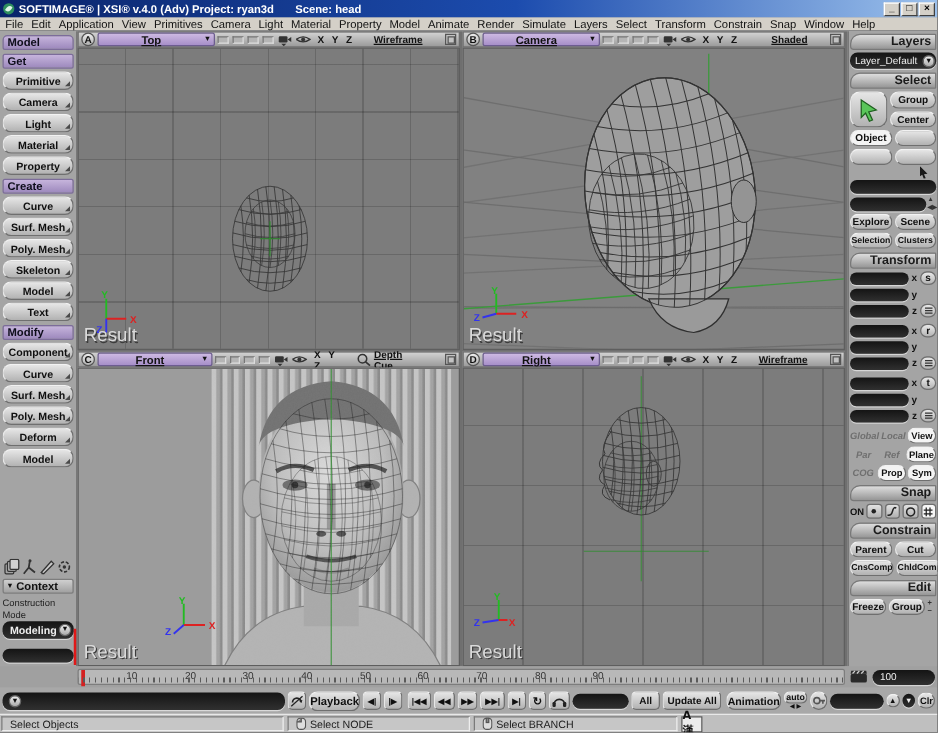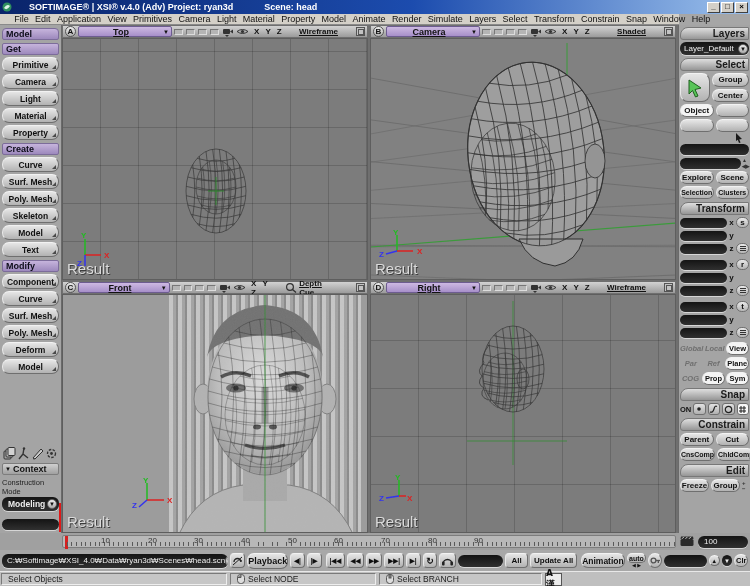--- a/index.html
+++ b/index.html
@@ -2,31 +2,31 @@
 <html><head>
 <meta charset="utf-8">
 <style>
   html,body{margin:0;padding:0;background:#555;}
   *{box-sizing:border-box;}
   #root{position:relative;width:750px;height:586px;background:#a6a6a6;
         font-family:"Liberation Sans",sans-serif;overflow:hidden;color:#111;}
   .abs{position:absolute;}
 
   
-  #titlebar{left:0;top:0;width:750px;height:14px;display:flex;align-items:center;gap:17px;
+  #titlebar{left:0;top:0;width:750px;height:14px;display:flex;align-items:center;gap:3px;
     padding:0 2px;background:linear-gradient(90deg,#0a246a 0%,#1c4cae 55%,#9cc1ec 100%);
     color:#fff;font-size:9px;font-weight:bold;}
   #title-text{white-space:nowrap;}
   #scene-text{margin-left:14px;}
   .winbtns{margin-left:auto;display:flex;gap:1px;}
   .winbtn{width:13px;height:11px;background:#d4d0c8;border:1px solid;
     border-color:#fff #404040 #404040 #fff;font-size:8px;line-height:8px;text-align:center;
     color:#000;font-weight:bold;}
-  #menubar{left:0;top:14px;width:679px;height:11px;display:flex;align-items:center;
-    background:#d4d0c8;border-bottom:1px solid #8a8a8a;font-size:9px;padding-left:11px;}
+  #menubar{left:0;top:14px;width:750px;height:11px;display:flex;align-items:center;
+    background:#d4d0c8;border-bottom:1px solid #8a8a8a;font-size:9px;padding-left:1px;}
   .menu-item{padding:0 3.2px;white-space:nowrap;}
 
   
   .btn{background:linear-gradient(#e6e6e6,#b2b2b2);border:1px solid #6f6f6f;
     border-top-color:#f2f2f2;border-left-color:#e8e8e8;border-radius:7px;
     font-size:9px;font-weight:bold;color:#101010;display:flex;align-items:center;
     justify-content:center;position:relative;white-space:nowrap;}
   .btn.pressed{background:#f4f4f4;}
   .corner:after{content:"";position:absolute;right:2px;bottom:2px;width:0;height:0;
     border-left:4px solid transparent;border-bottom:4px solid #4a4a4a;}
@@ -806,21 +806,20 @@
         <rect x="0.5" y="3" width="13" height="7" rx="1.5" fill="#2a2a2a"></rect>
         <path d="M0.5,3 L13.5,3 L13,0.5 L1,0.5 Z" fill="#2a2a2a"></path>
         <path d="M2,2.8 L4,0.8 M5.5,2.8 L7.5,0.8 M9,2.8 L11,0.8" stroke="#cfcfcf" stroke-width="1"></path>
       </svg>
       <div id="endframe" class="dark">100</div>
     </div>
   </div>
 
   <div id="playback-row" class="abs">
     <div id="scene-path" class="dark">
-      <span>C:₩Softimage₩XSI_4.0₩Data₩ryan3d₩Scenes₩head.scn</span>
       <span class="round-arrow">▼</span>
     </div>
     <div class="btn tbtn" style="width:15px;">
       <svg width="11" height="10">
           <path d="M2,6 A3.5,3.5 0 1 1 9,6" fill="none" stroke="#222" stroke-width="1.3"></path>
           <path d="M9,6 l-2,-1.5 3,-0.5 Z" fill="#222"></path>
           <line x1="1" y1="9" x2="10" y2="1" stroke="#222"></line>
         </svg>
     </div>
     <div class="btn" style="width:42px;height:16px;">Playback</div>

